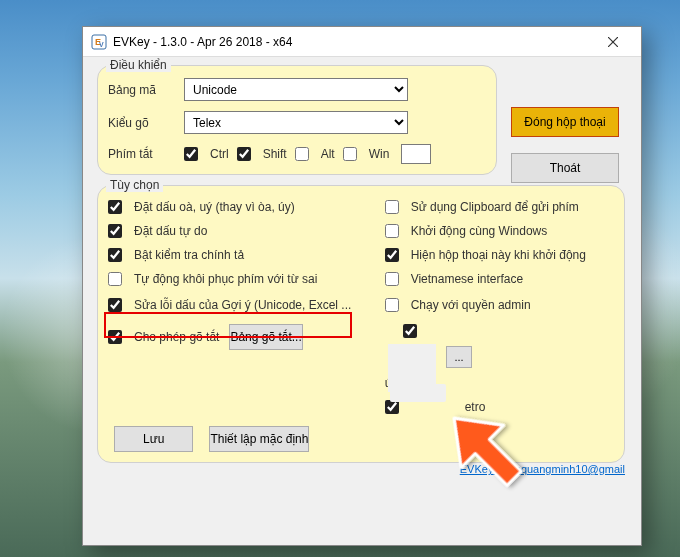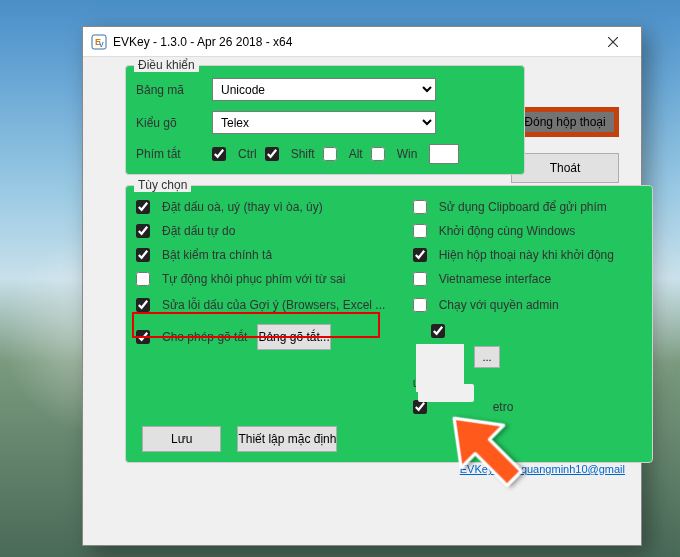--- a/index.html
+++ b/index.html
@@ -50,26 +50,25 @@
     display: flex; align-items: center; justify-content: center;
     color: #333; font-size: 14px;
     cursor: pointer;
   }
   .body-area {
     padding: 8px 14px 6px 14px;
     position: relative;
   }
   .groupbox {
     border: 1px solid #d0d0d0;
-    border-radius: 4px;
+    border-radius: 14px;
     padding: 12px 10px 10px 10px;
     margin-bottom: 10px;
     position: relative;
-    background: #22c55e;
-    margin-left: 28px;
+    background: #fef9c3;
   }
   .groupbox-title {
     position: absolute;
     top: -8px;
     left: 8px;
     background: #f0f0f0;
     padding: 0 4px;
     font-size: 12px;
     color: #333;
   }
@@ -88,22 +87,22 @@
     position: absolute;
     right: 22px;
     top: 50px;
     width: 108px;
     display: flex;
     flex-direction: column;
     gap: 16px;
   }
   button.win-btn {
     height: 30px;
-    border: 5px solid #c2410c;
-    background: #737373;
+    border: 1px solid #c2410c;
+    background: #eab308;
     font-size: 12px;
     padding: 0 8px;
     cursor: pointer;
     font-family: inherit;
   }
   button.win-btn.plain {
     border: 1px solid #adadad;
     background: #e1e1e1;
   }
   .chk-row {
@@ -250,21 +249,21 @@
           <div class="chk-row">
               <input type="checkbox" checked="" style="">
               <span class="chk-lbl">Bật kiểm tra chính tả</span>
             </div>
           <div class="chk-row">
               <input type="checkbox" style="">
               <span class="chk-lbl">Tự động khôi phục phím với từ sai</span>
             </div>
           <div class="chk-row" style="position:relative; padding:2px 0;">
             <input type="checkbox" checked="" style="">
-            <span class="chk-lbl">Sửa lỗi dấu của Gợi ý (Browsers, Excel ...</span>
+            <span class="chk-lbl">Sửa lỗi dấu của Gợi ý (Unicode, Excel ...</span>
           </div>
           <div class="row-with-btn">
             <div class="chk-row">
                 <input type="checkbox" checked="" style="">
                 <span class="chk-lbl">Cho phép gõ tắt</span>
               </div>
             <button class="std">Bảng gõ tắt...</button>
           </div>
         </div>
         <div class="col" style="flex:0.94">

